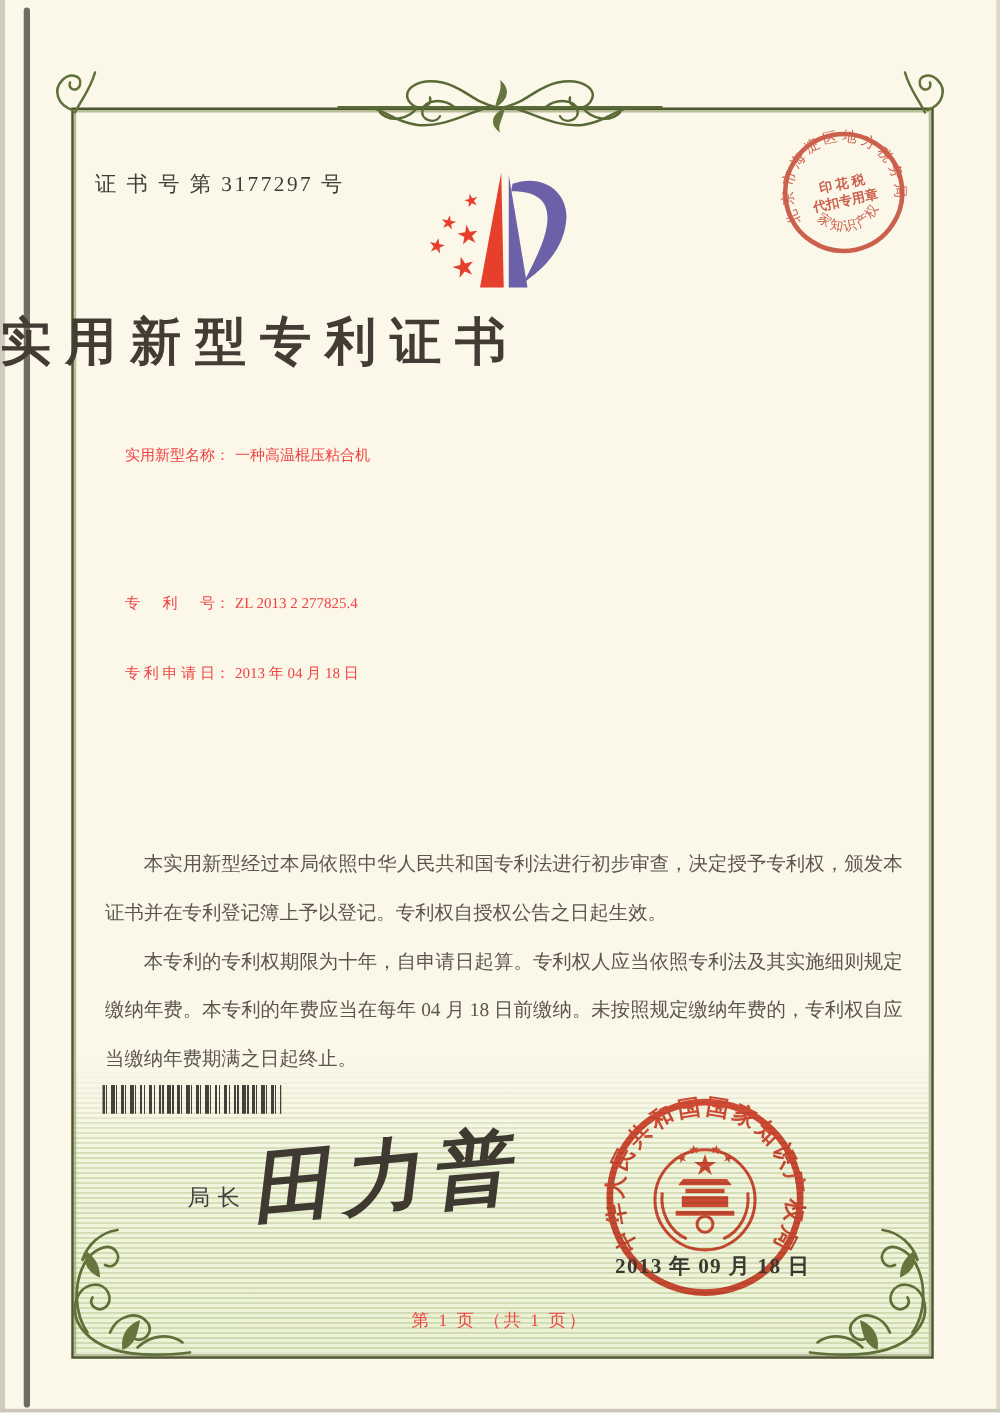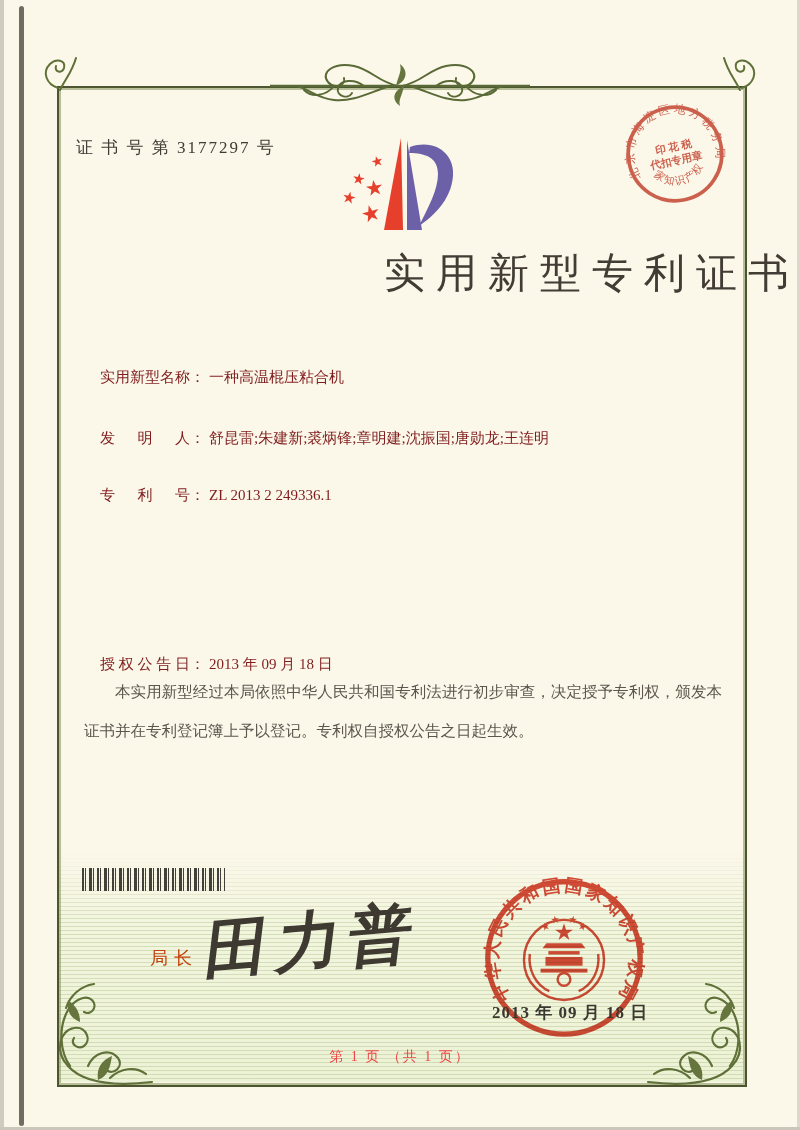--- a/index.html
+++ b/index.html
@@ -17,38 +17,38 @@
       repeating-linear-gradient(180deg, rgba(148,168,94,.30) 0 1px, rgba(0,0,0,0) 1px 4px),
       linear-gradient(180deg,#f5f7e3 0,#ecf2d6 100%);}
   
   .frame{position:absolute;left:57px;top:86px;width:686px;height:997px;
          border:2px solid #4d5530;box-shadow:inset 0 0 0 2px rgba(130,144,84,.55);pointer-events:none;}
   .ornament{position:absolute;pointer-events:none;}
   
   .cert-number{position:absolute;left:76px;top:136px;font-size:17px;letter-spacing:2px;color:#3f3c36;}
   .logo{position:absolute;left:332px;top:126px;width:150px;height:124px;}
   .logo .star{position:absolute;color:#e6402c;line-height:1;}
-  .doc-title{position:absolute;left:0;right:0;top:246px;text-align:right;font-size:41px;font-weight:400;
-             letter-spacing:11px;color:#423c35;padding-left:12px;}
+  .doc-title{position:absolute;left:0;right:0;top:246px;text-align:left;font-size:41px;font-weight:700;
+             letter-spacing:11px;color:#423c35;}
   
   .tax-stamp{position:absolute;left:620px;top:99px;width:110px;height:110px;transform:rotate(-12deg);
              opacity:.82;mix-blend-mode:multiply;}
   
-  .field{position:absolute;left:100px;font-size:15px;color:#7f1d1d;white-space:nowrap;margin-top:12px;}
+  .field{position:absolute;left:100px;font-size:12px;color:#ef4444;white-space:nowrap;}
   .flabel{display:inline-block;width:6em;text-align:justify;text-align-last:justify;vertical-align:bottom;}
   .fvalue{margin-left:4px;}
   
   .paras{position:absolute;left:84px;top:672px;width:638px;font-size:15.5px;line-height:39px;
          text-align:justify;color:#5c564d;}
   .paras p{margin:0;text-indent:2em;}
   
   .barcode{position:absolute;left:82px;top:868px;width:143px;height:23px;opacity:.9;
     background:repeating-linear-gradient(90deg,#2e2c28 0 2px,rgba(0,0,0,0) 2px 3px,#2e2c28 3px 4px,
       rgba(0,0,0,0) 4px 7px,#2e2c28 7px 10px,rgba(0,0,0,0) 10px 11px,#2e2c28 11px 12px,rgba(0,0,0,0) 12px 15px);}
-  .commissioner-label{position:absolute;left:150px;top:946px;font-size:18px;letter-spacing:6px;color:#c2410c;}
+  .commissioner-label{position:absolute;left:150px;top:946px;font-size:18px;letter-spacing:6px;color:#404040;}
   .signature{position:absolute;left:205px;top:898px;font-size:64px;font-weight:700;color:#3e3a32;
              letter-spacing:8px;transform:rotate(-5deg) skewX(-12deg);white-space:nowrap;}
   .big-seal{position:absolute;left:481px;top:872px;width:166px;height:166px;mix-blend-mode:multiply;opacity:.95;}
   .seal-date{position:absolute;left:492px;top:1001px;font-size:17px;font-weight:600;letter-spacing:1px;color:#3b382f;}
   .footer{position:absolute;left:0;right:0;top:1048px;text-align:center;font-size:14px;
           letter-spacing:2px;color:#ef4444;}
   svg text{font-family:"Liberation Serif","DejaVu Serif",serif;}
 </style>
 </head>
 <body>
@@ -155,32 +155,30 @@
     </text>
     <text x="60" y="56" font-size="11.5" fill="#c5402e" text-anchor="middle" font-weight="bold">印 花 税</text>
     <text x="60" y="71" font-size="11.5" fill="#c5402e" text-anchor="middle" font-weight="bold">代扣专用章</text>
   </svg>
 
   <div class="doc-title">实用新型专利证书</div>
 
   <div class="field" style="top:356px;">
     <span class="flabel">实用新型名称</span><span>：</span><span class="fvalue">一种高温棍压粘合机</span>
   </div>
-  <div class="field" style="top:417px;">
-    <span class="flabel">发明人</span><span>：</span><span class="fvalue">舒昆雷;朱建新;裘炳锋;章明建;沈振国;唐勋龙;王连明</span>
-  </div>
   <div class="field" style="top:474px;">
-    <span class="flabel">专利号</span><span>：</span><span class="fvalue">ZL 2013 2 249336.1</span>
-  </div>
-  <div class="field" style="top:643px;">
-    <span class="flabel">授权公告日</span><span>：</span><span class="fvalue">2013 年 09 月 18 日</span>
+    <span class="flabel">专利号</span><span>：</span><span class="fvalue">ZL 2013 2 277825.4</span>
+  </div>
+  <div class="field" style="top:530px;">
+    <span class="flabel">专利申请日</span><span>：</span><span class="fvalue">2013 年 04 月 18 日</span>
   </div>
 
   <div class="paras">
     <p>本实用新型经过本局依照中华人民共和国专利法进行初步审查，决定授予专利权，颁发本证书并在专利登记簿上予以登记。专利权自授权公告之日起生效。</p>
+    <p>本专利的专利权期限为十年，自申请日起算。专利权人应当依照专利法及其实施细则规定缴纳年费。本专利的年费应当在每年 04 月 18 日前缴纳。未按照规定缴纳年费的，专利权自应当缴纳年费期满之日起终止。</p>
   </div>
 
   <div class="barcode"></div>
 
   <div class="commissioner-label">局长</div>
   <div class="signature">田力普</div>
 
   <svg class="big-seal" viewBox="0 0 170 170">
     <defs>
       <path id="sealArc" d="M36.9,136.1 A68,68 0 1 1 133.1,136.1"></path>

